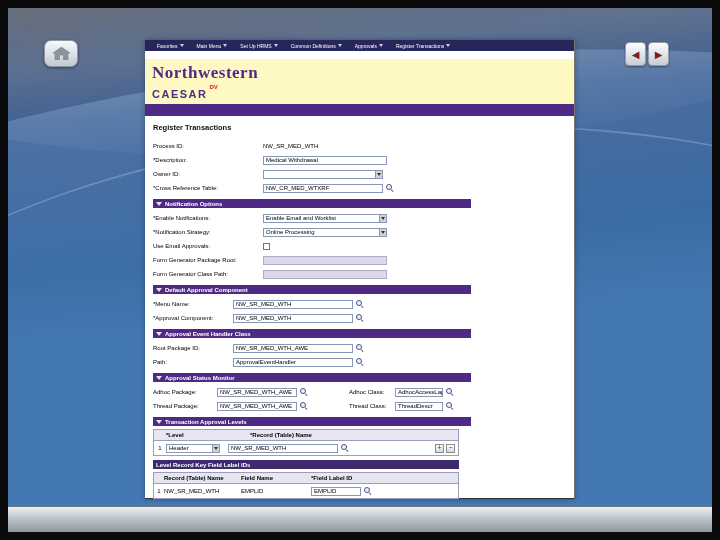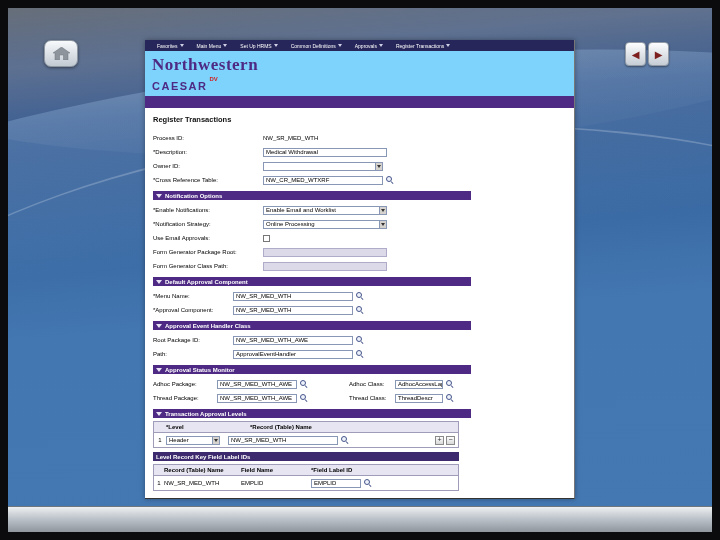--- a/index.html
+++ b/index.html
@@ -30,21 +30,21 @@
     background:linear-gradient(180deg,#eef0f2 0%, #c3c9cf 40%, #8e959d 100%); border-top:1px solid #6f767e; }
 
   
   .appwin { position:absolute; left:137px; top:32px; width:430px; height:459px; background:#fff;
     border-right:1px solid #777; border-bottom:1px solid #333; box-shadow:0 0 5px rgba(0,0,0,.35); }
 
   .menubar { height:11px; background:#26265a; display:flex; align-items:center; gap:13px; padding-left:12px; }
   .menu-item { color:#fff; font-size:5px; display:flex; align-items:center; gap:2px; white-space:nowrap; cursor:pointer; }
   .mcaret { width:0; height:0; border-left:2px solid transparent; border-right:2px solid transparent; border-top:3px solid #cfcfe6; }
 
-  .brand { height:45px; background:#7dd3fc; padding:4px 0 0 7px; }
+  .brand { height:45px; background:#fef9c3; padding:4px 0 0 7px;margin-top:8px; }
   .wordmark { font-family:"Liberation Serif",serif; color:#4e2a84; font-size:17px; font-weight:bold; letter-spacing:.5px; line-height:19px; }
   .caesarline { margin-top:2px; }
   .caesar { color:#4e2a84; font-size:11px; font-weight:bold; letter-spacing:1.5px; }
   .env { color:#d02020; font-size:6px; font-weight:bold; vertical-align:top; margin-left:2px; }
   .purpleband { height:12px; background:#4e2a84; }
 
   .content { padding-top:7px; }
   .page-title { margin-left:8px; font-size:7.5px; font-weight:bold; color:#111; height:12px; margin-bottom:4px; }
 
   .frow { display:flex; align-items:center; height:14px; padding-left:8px; font-size:6px; color:#000; }

